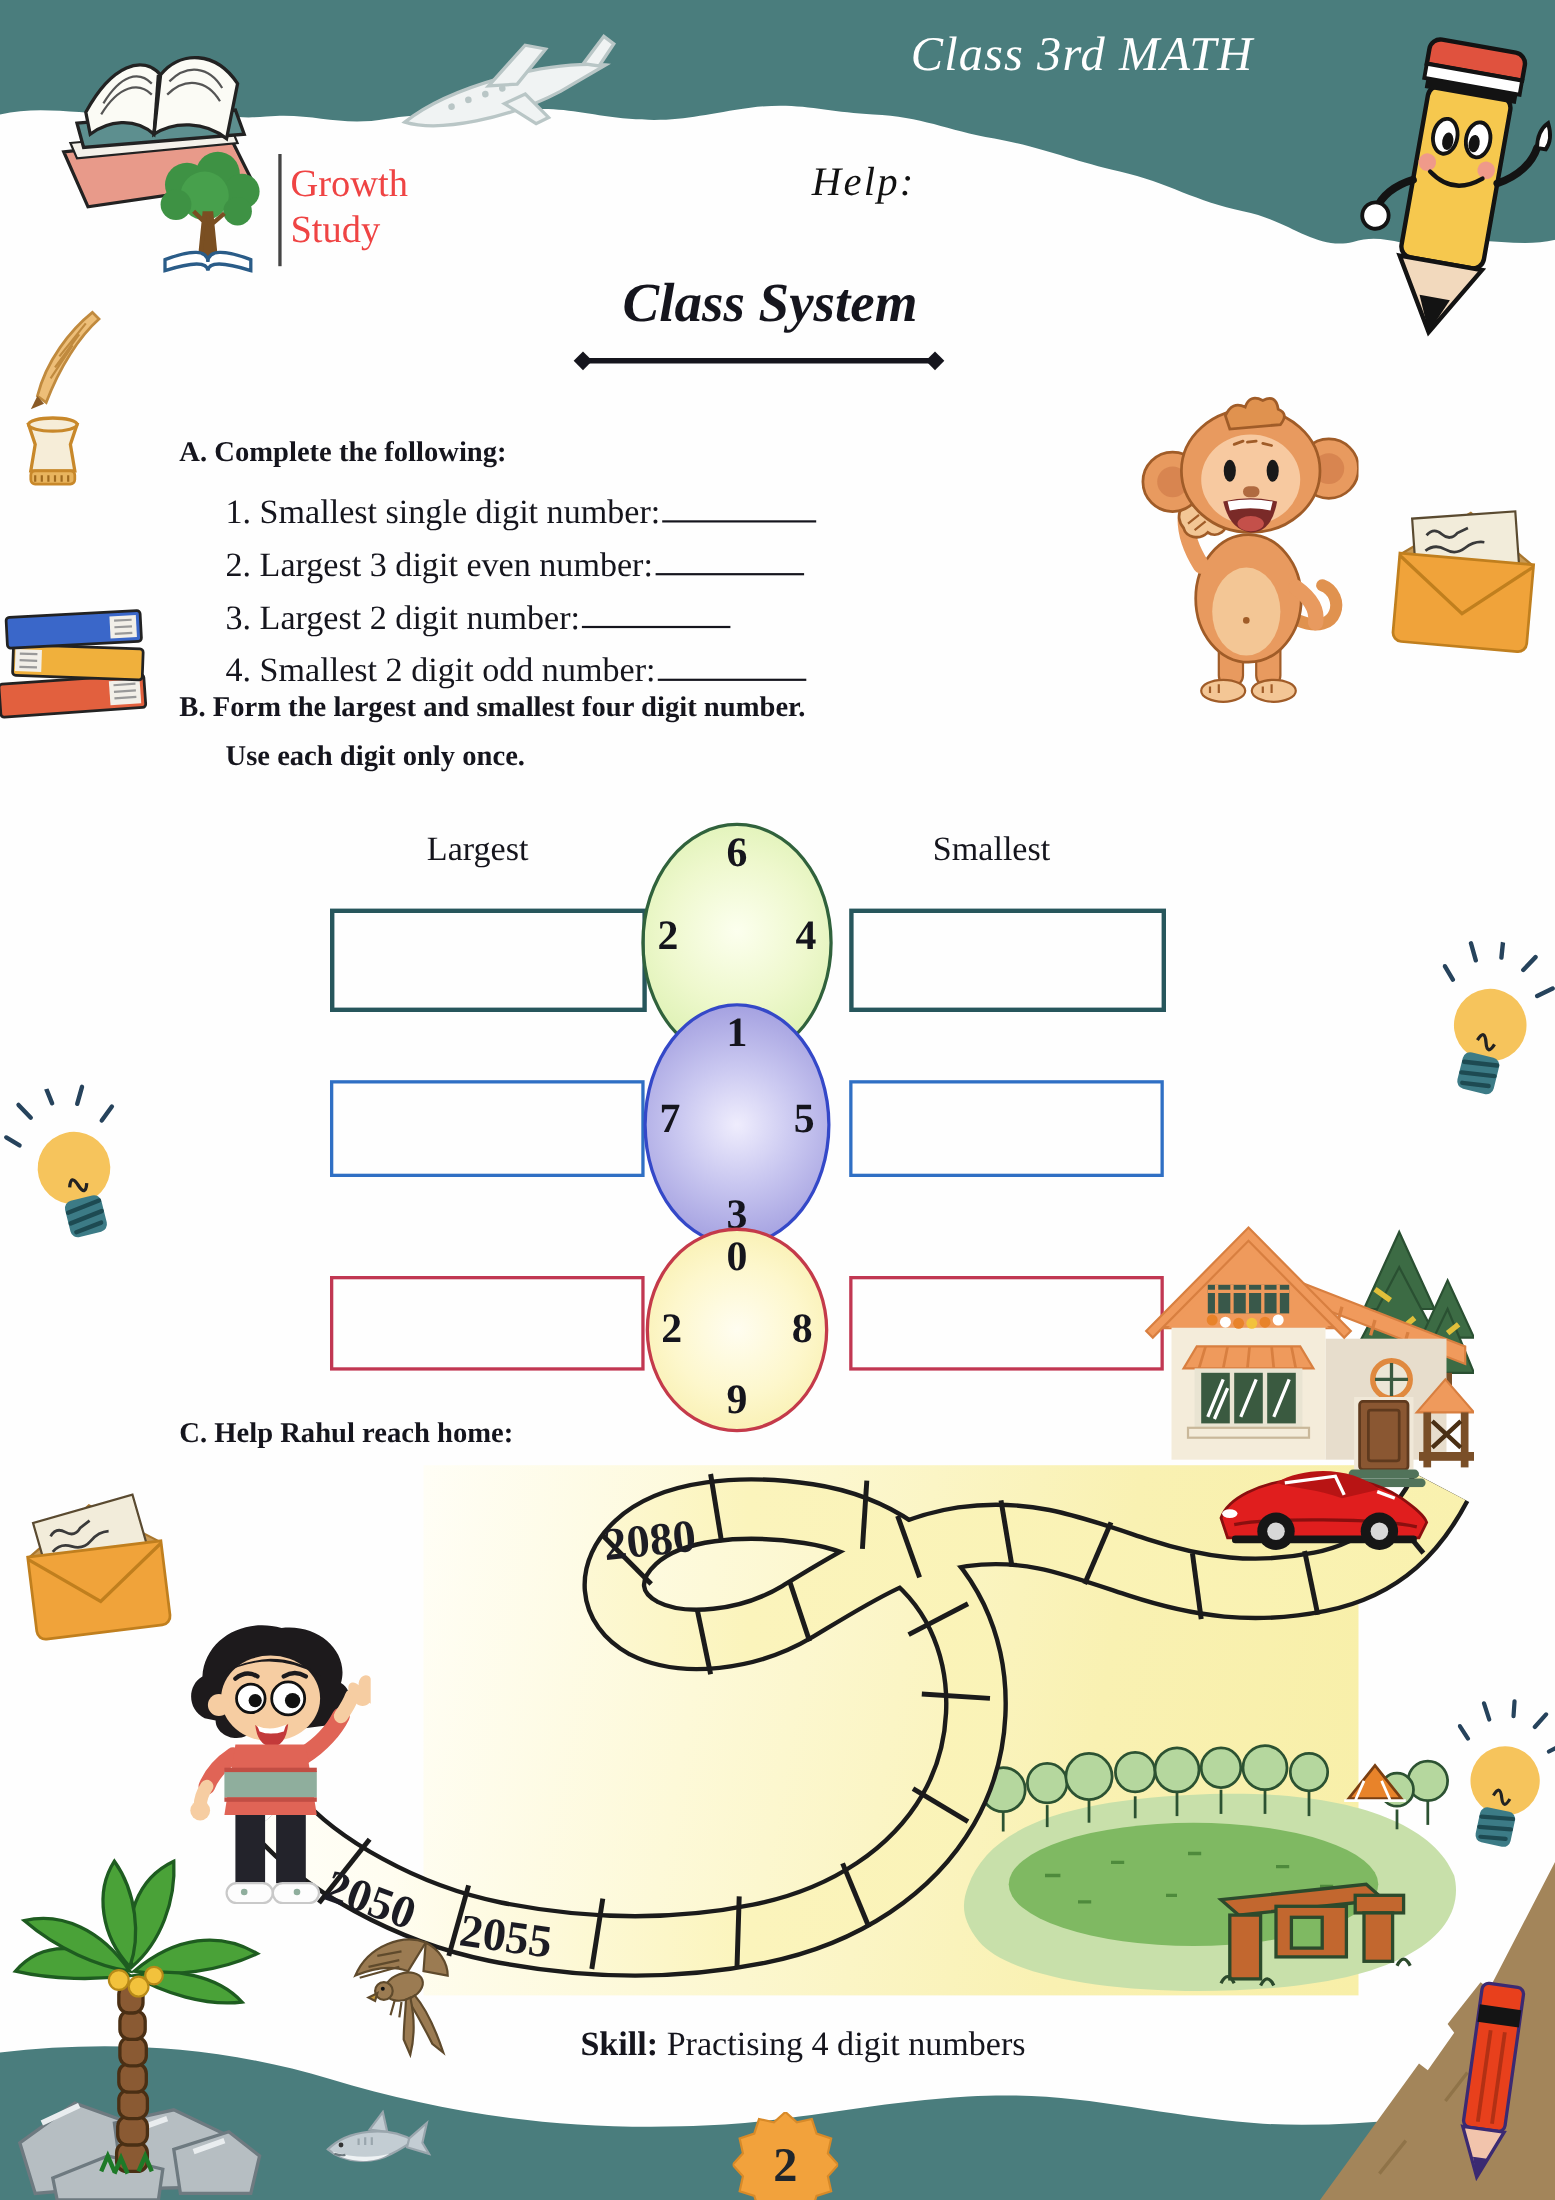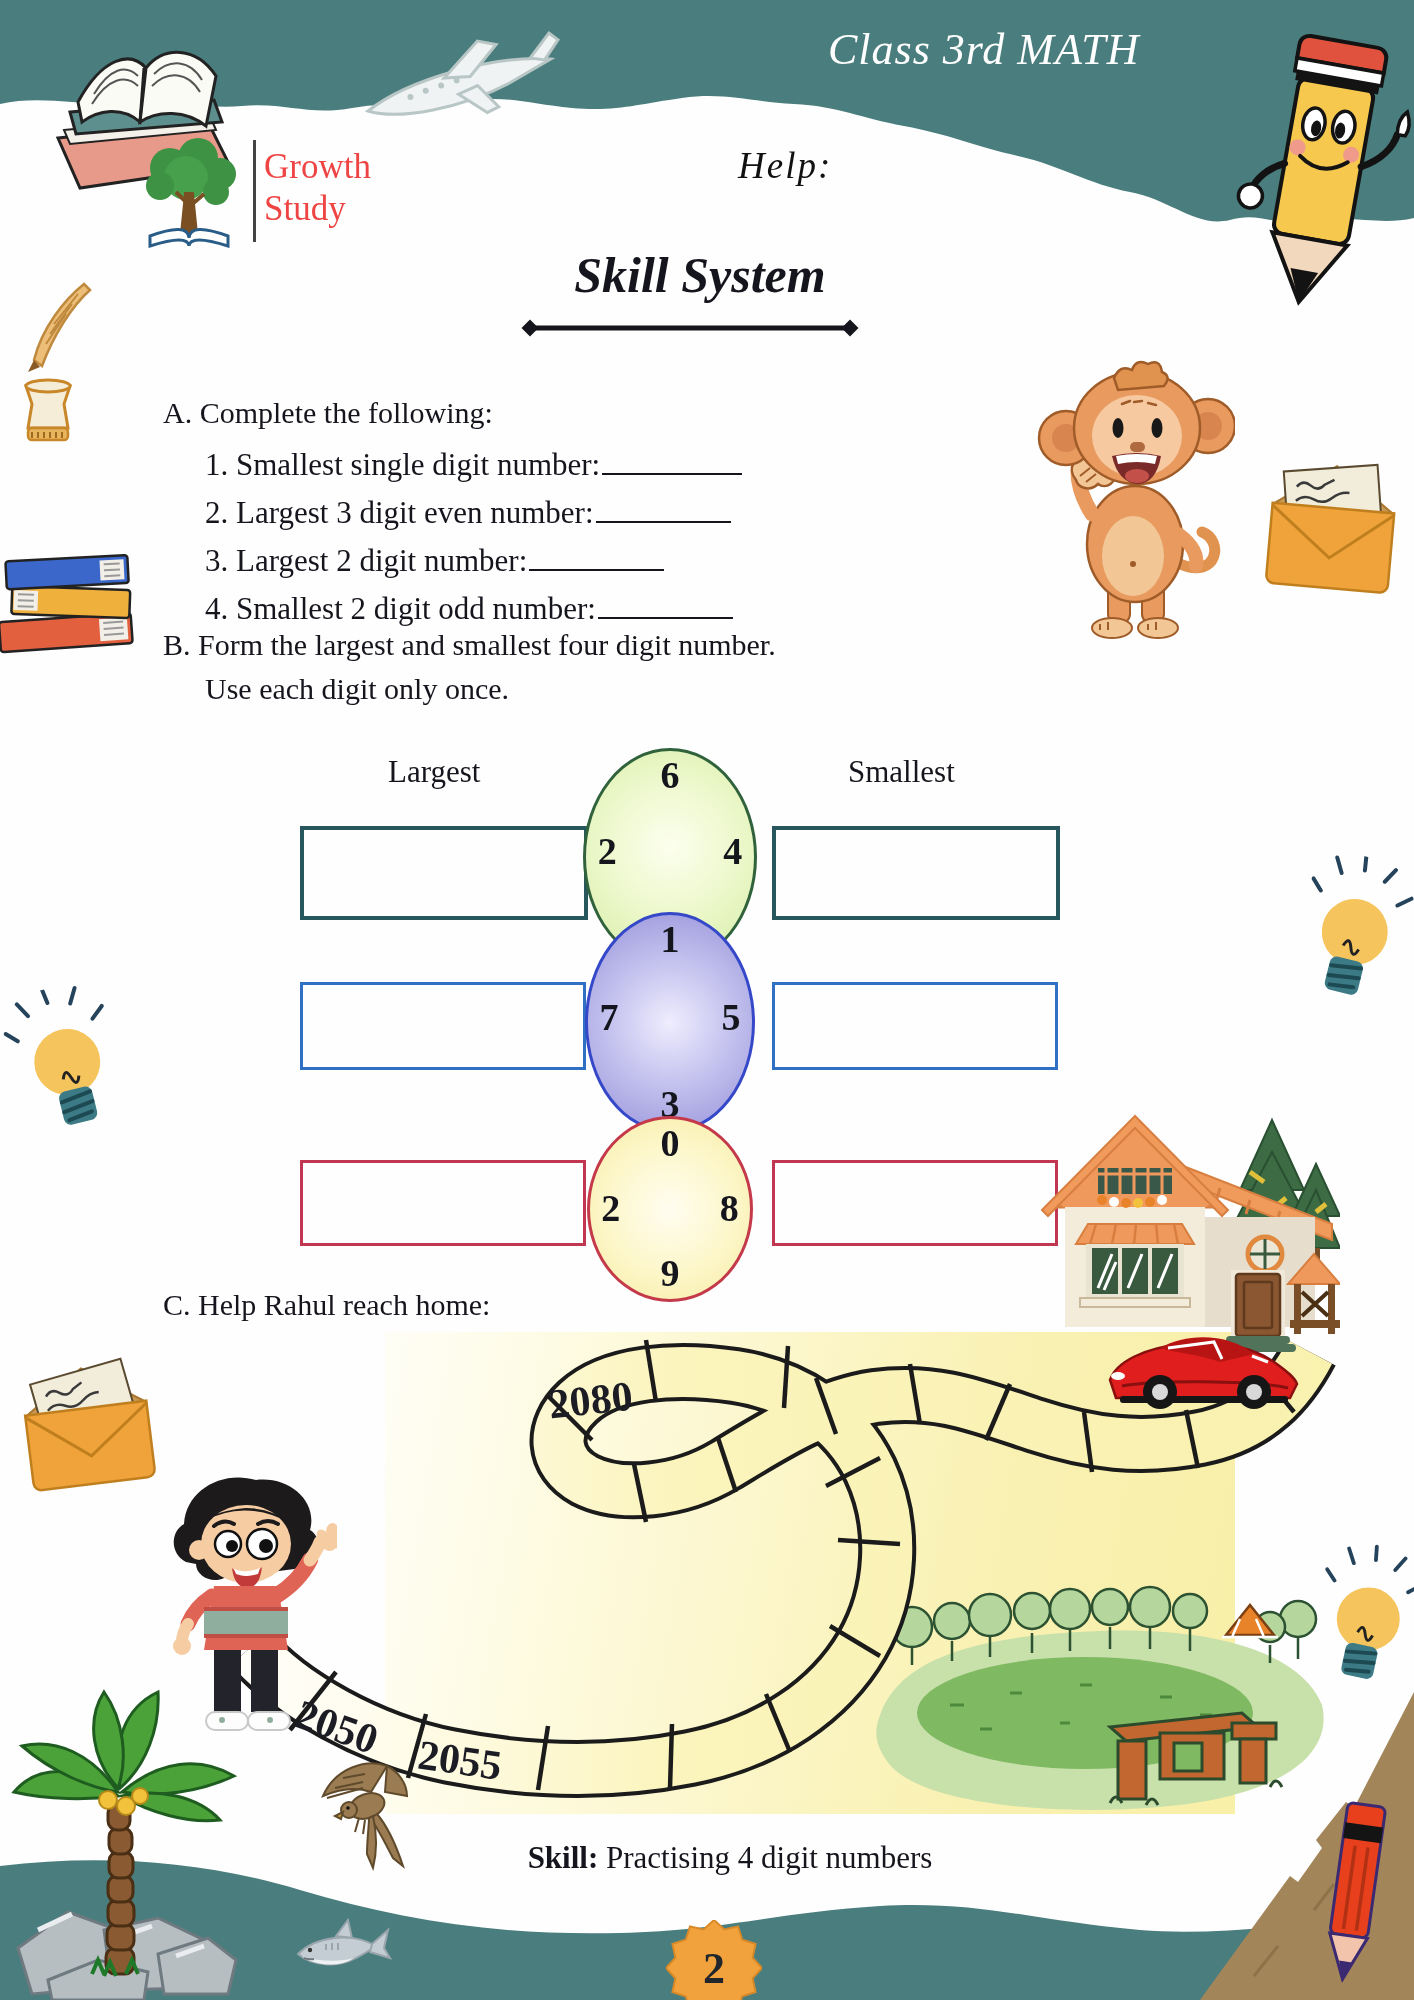--- a/index.html
+++ b/index.html
@@ -3,21 +3,21 @@
 <meta charset="utf-8">
 <style>
   html,body{margin:0;padding:0;background:#e8e8e8;}
   .page{position:relative;width:1414px;height:2000px;background:#fefefe;overflow:hidden;
         font-family:"Liberation Serif",serif;color:#15151d;}
   .abs{position:absolute;}
   .class-title{font-style:italic;font-size:44px;color:#ffffff;letter-spacing:1px;}
   .logo-text{font-size:35px;line-height:42px;color:#ef4444;}
   .name-label{font-style:italic;font-size:37px;color:#111;letter-spacing:2px;}
   .main-title{font-style:italic;font-weight:bold;font-size:50px;text-align:center;width:560px;}
-  .sec-head{font-weight:normal;font-size:30px;}
+  .sec-head{font-weight:bold;font-size:26px;}
   .sec-item{font-size:31px;}
   .blank{display:inline-block;height:0.95em;border-bottom:2.5px solid #15151d;vertical-align:baseline;margin-left:2px;}
   .col-label{font-size:31px;}
   .ansbox{position:absolute;width:280px;background:transparent;}
   .box-teal{border:4px solid #27565c;height:86px;}
   .box-blue{border:3.5px solid #2f6fc4;height:82px;}
   .box-red{border:3.5px solid #c13752;height:80px;}
   .circle{position:absolute;border-radius:50%;}
   .c-green{width:168px;height:212px;border:3px solid #30623c;
      background:radial-gradient(circle at 50% 45%, #fcffee 0%, #eef8cd 45%, #d3eda3 100%);}
@@ -103,21 +103,21 @@
     <path d="M14,102 Q52,88 53,104 Q54,88 92,102 L92,112 Q54,100 53,112 Q52,100 14,112 Z" fill="#ffffff" stroke="#2a5c88" stroke-width="3"></path>
   </svg>
   <div class="abs" style="left:253px;top:140px;width:3px;height:102px;background:#444;"></div>
   <div class="abs logo-text" style="left:264px;top:146px;">
     <div>Growth</div>
     <div>Study</div>
   </div>
 
   <div class="abs name-label" style="left:738px;top:144px;">Help:</div>
 
-  <div class="abs main-title" style="left:420px;top:246px;">Skill System</div>
+  <div class="abs main-title" style="left:420px;top:246px;">Class System</div>
   <svg class="abs" style="left:520px;top:316px" width="340" height="24" viewBox="0 0 340 24">
     <line x1="10" y1="12" x2="330" y2="12" stroke="#15151d" stroke-width="5"></line>
     <rect x="4" y="6" width="12" height="12" transform="rotate(45 10 12)" fill="#15151d"></rect>
     <rect x="324" y="6" width="12" height="12" transform="rotate(45 330 12)" fill="#15151d"></rect>
   </svg>
 
   <svg class="abs" style="left:20px;top:280px" width="78" height="95" viewBox="0 0 78 95">
     <path d="M64,4 C44,20 22,48 14,80 L22,86 C34,54 52,26 70,10 Z" fill="#edbe78" stroke="#c08a3e" stroke-width="2.5"></path>
     <path d="M58,14 L34,44 M52,24 L30,54 M46,34 L26,64" stroke="#c08a3e" stroke-width="2" fill="none"></path>
     <path d="M14,80 L8,92 L20,87 Z" fill="#8a5a26"></path>

